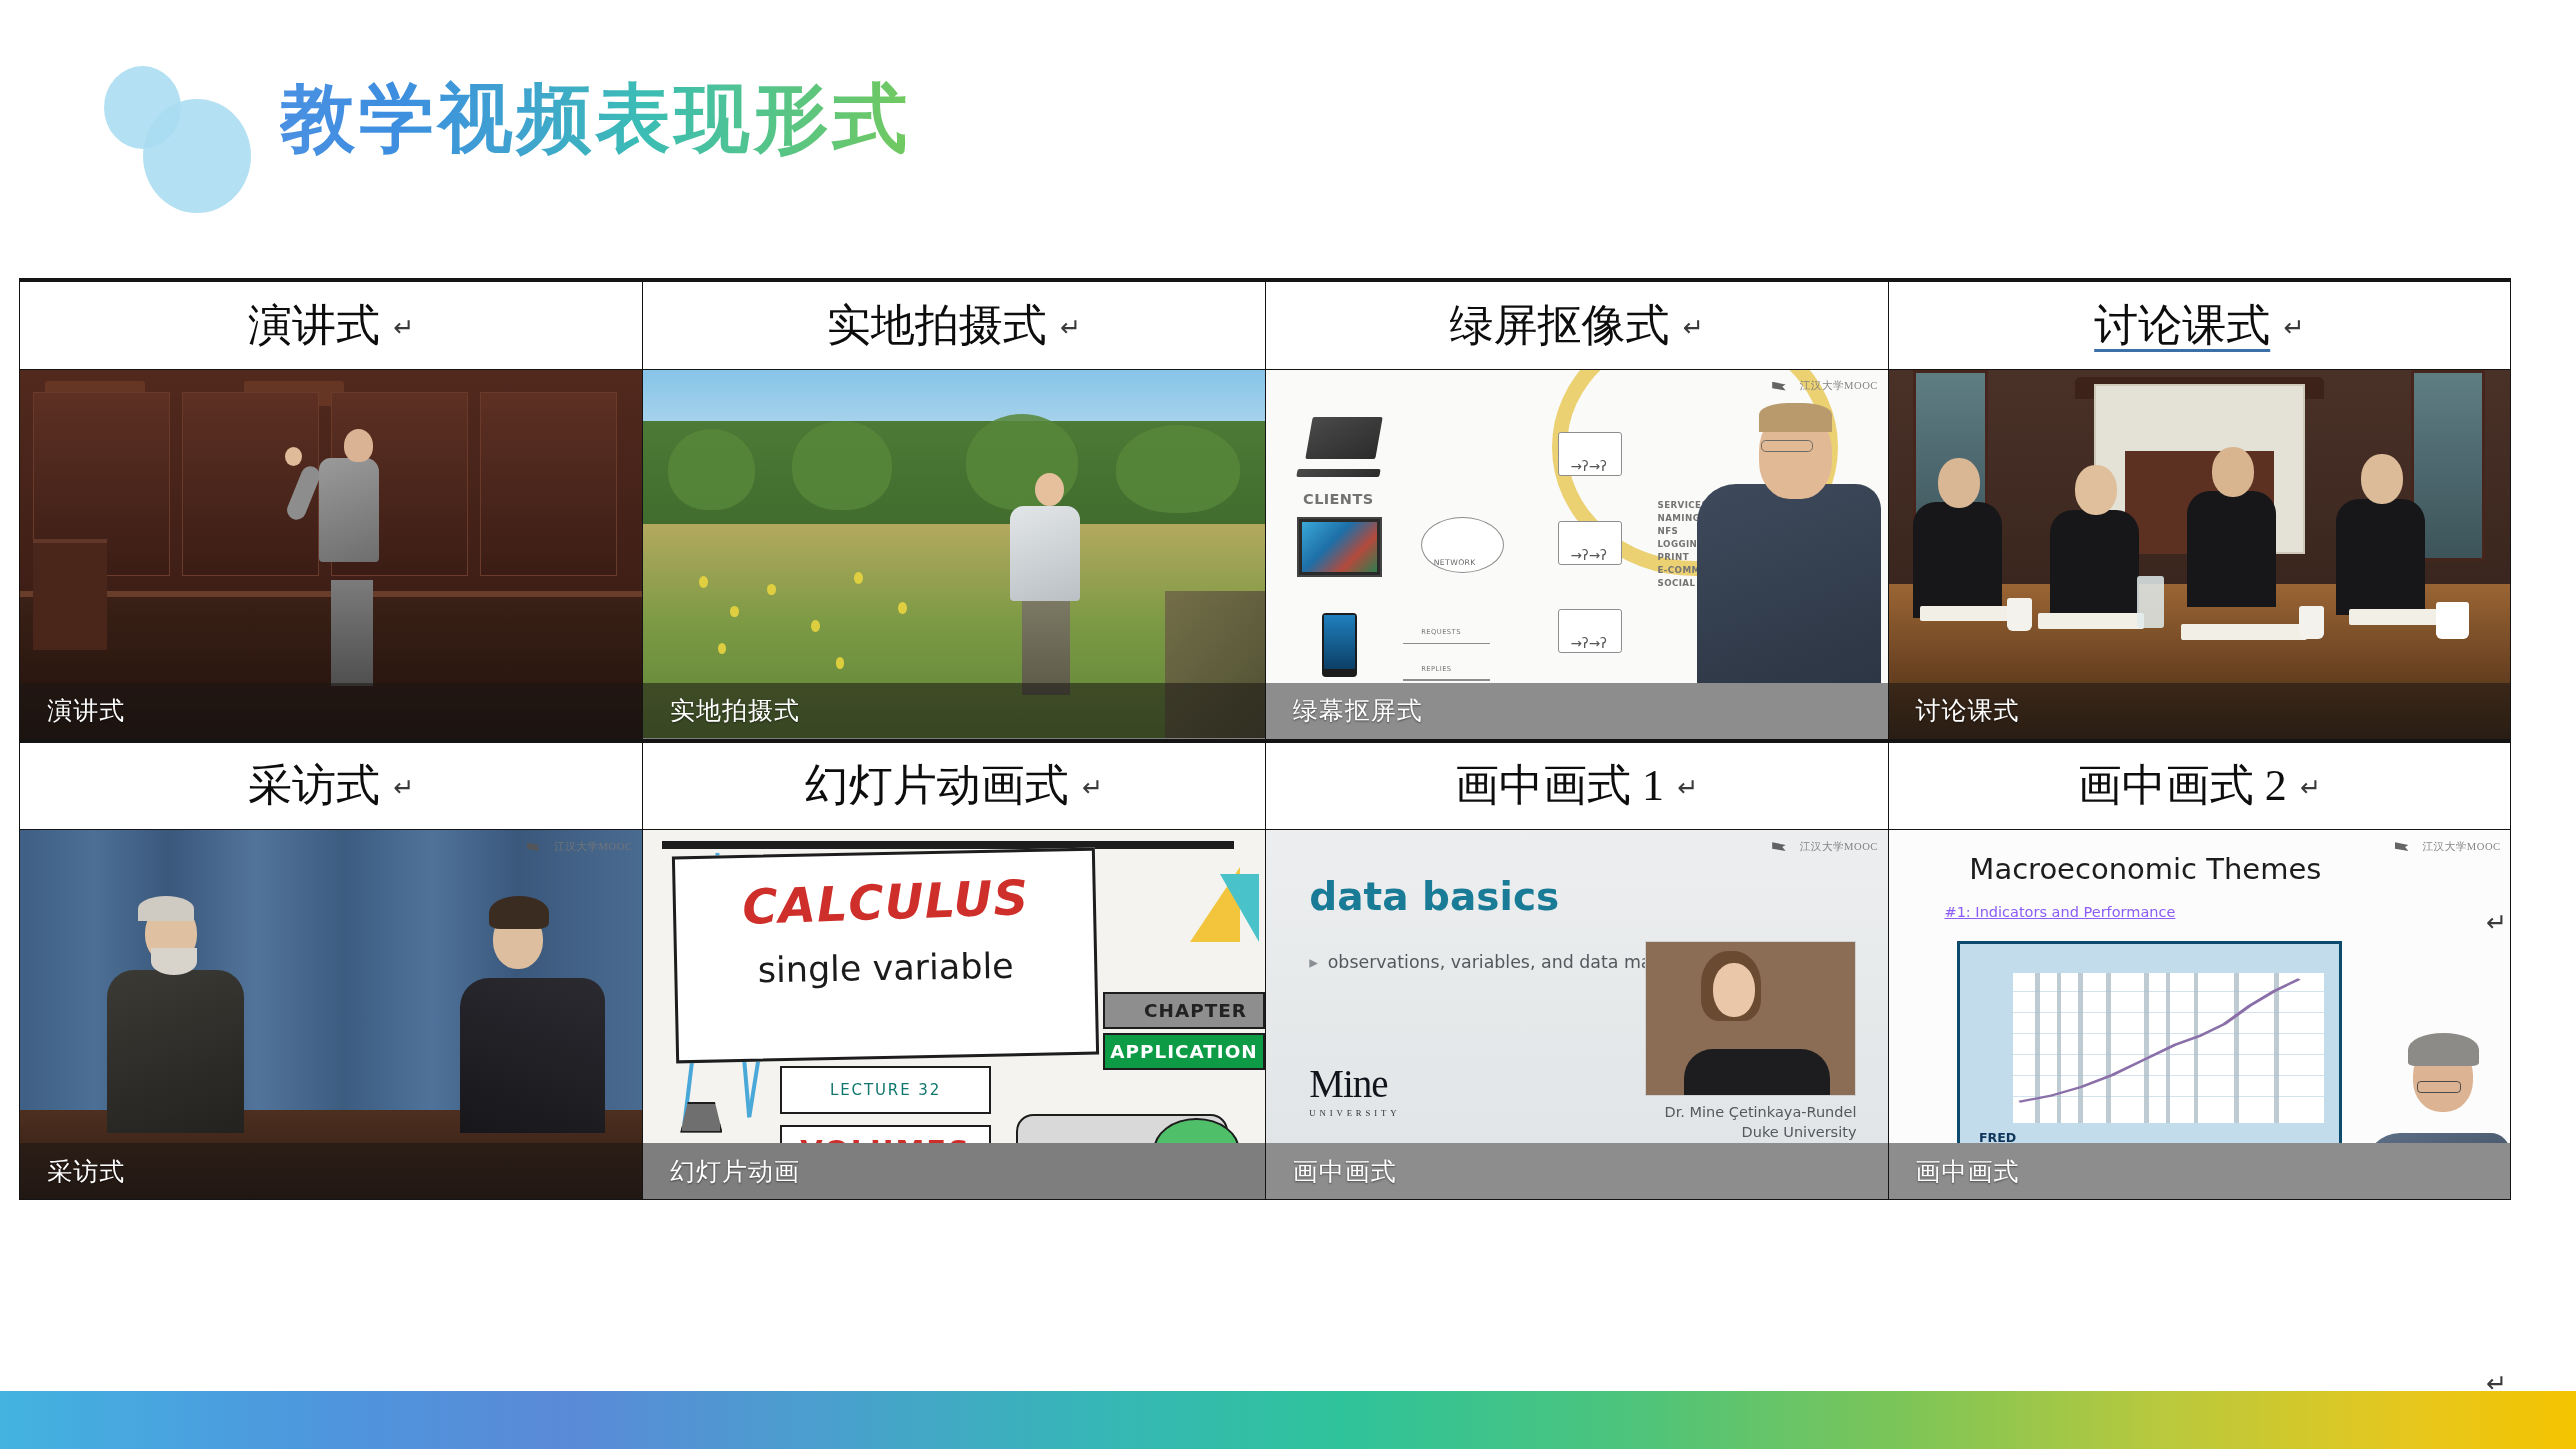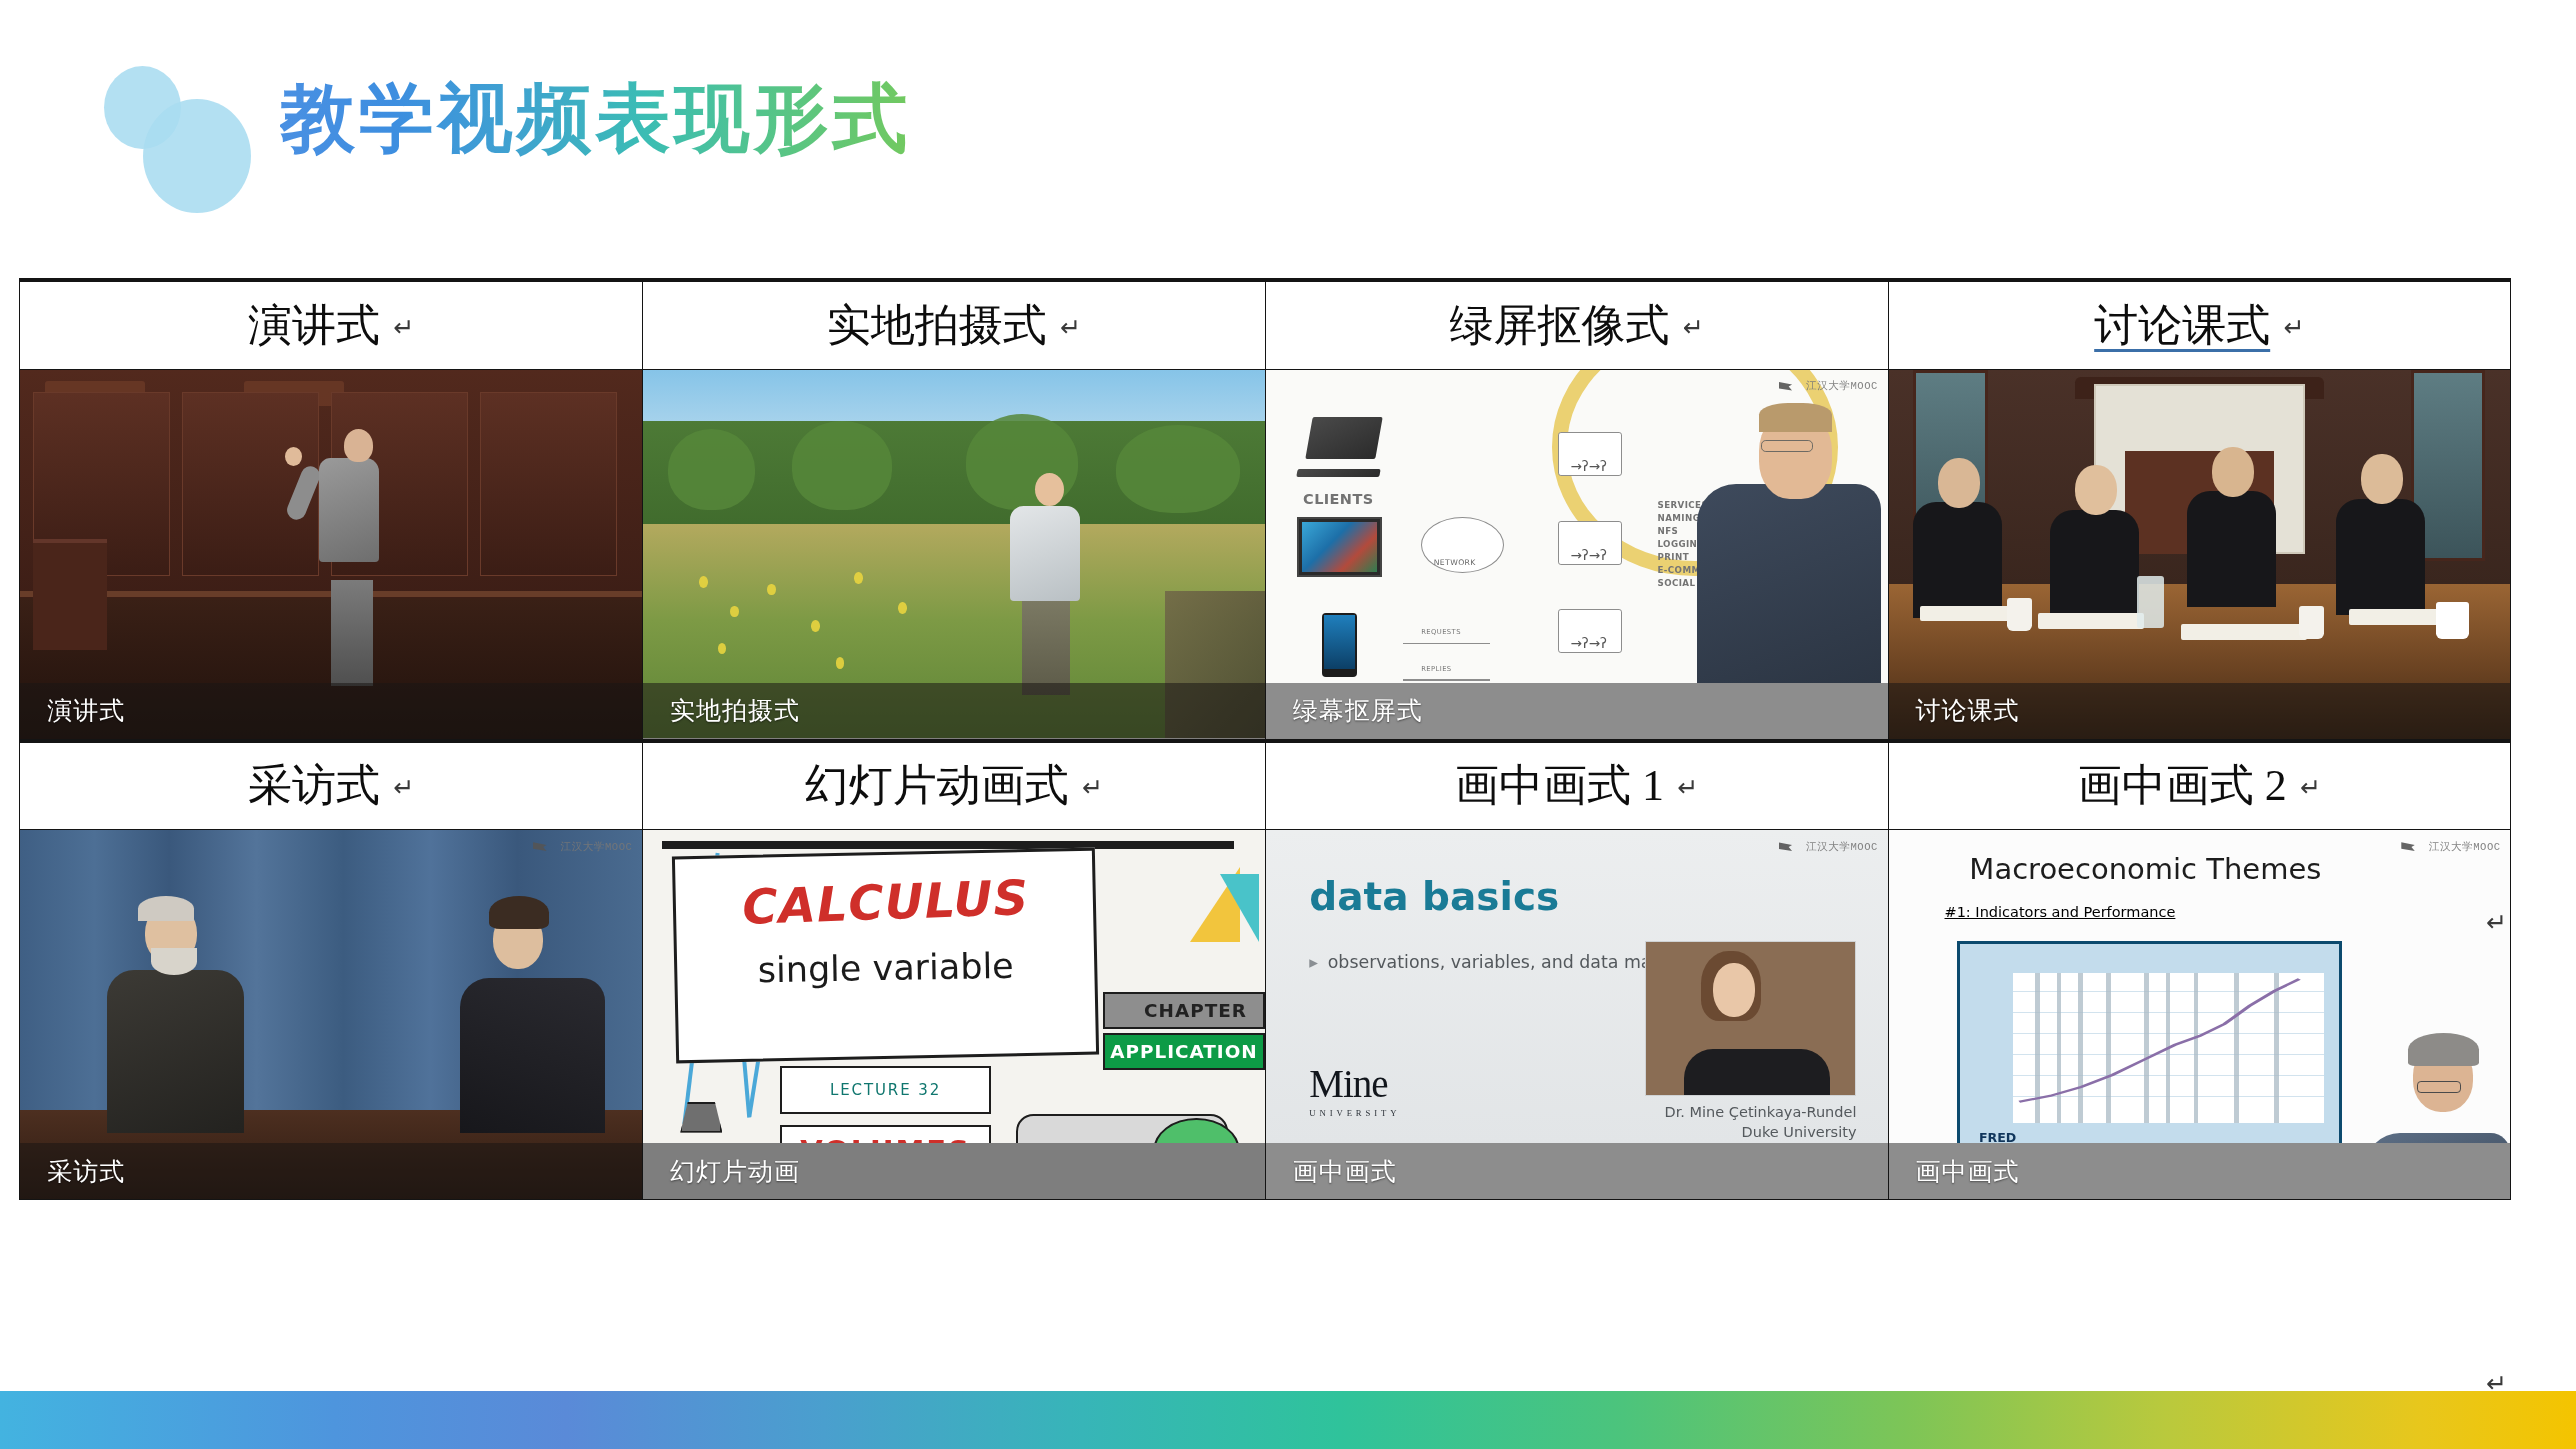--- a/index.html
+++ b/index.html
@@ -220,42 +220,42 @@
   .t7 .pip-body { position:absolute; left:18%; top:70%; width:70%; height:34%;
                   background:#1d1d20; border-radius:29px 29px 0 0; }
   .t7 .pcap  { position:absolute; right:5%; top:74%; width:34%; text-align:right;
                color:#54595d; font-family:"DejaVu Sans", sans-serif; font-size:14.5px; line-height:1.35; }
 
   
   .t8 { background:#efefef; }
   .t8 .slide { position:absolute; inset:0 0 15% 0; background:#fcfcfc; }
   .t8 .mtitle { position:absolute; left:13%; top:6%; color:#1d1d1d;
                 font-family:"DejaVu Sans", sans-serif; font-size:29px; }
-  .t8 .sub    { position:absolute; left:9%; top:20%; color:#000000;
+  .t8 .sub    { position:absolute; left:9%; top:20%; color:#8b5cf6;
                 font-family:"DejaVu Sans", sans-serif; font-size:14.5px; }
   .t8 .sub u  { text-decoration:underline; }
   .t8 .chart  { position:absolute; left:11%; top:30%; width:62%; height:58%;
                 background:#c3dcec; border:3px solid #0c4a6e; }
   .t8 .plot   { position:absolute; left:14%; top:14%; right:4%; bottom:14%; background:#fff; }
   .t8 .grid-h { position:absolute; left:0; width:100%; height:1px; background:#d2e3ee; }
   .t8 .rec    { position:absolute; top:0; height:100%; width:4.8px; background:#aab9c4; opacity:.75; }
   .t8 .fred   { position:absolute; left:5%; bottom:3%; color:#11365c;
                 font-family:"DejaVu Sans", sans-serif; font-weight:700; font-size:12.6px; }
   .t8 .m-head { position:absolute; right:6%; top:58%; width:60px; height:68px;
                 background:#dcb493; border-radius:46%; }
   .t8 .m-hair { position:absolute; right:5%; top:55%; width:71px; height:33px;
                 background:#8d8b88; border-radius:50% 50% 10% 10%; }
   .t8 .m-gl   { position:absolute; right:8%; top:68%; width:44px; height:11.6px;
                 border:1.9px solid #4a4a4a; border-radius:3.9px; }
   .t8 .m-body { position:absolute; right:0; top:82%; width:145px; height:18%;
                 background:linear-gradient(160deg,#5d6f86,#3c4a5c); border-radius:35px 19.3px 0 0; }
 
   
   .wm { position:absolute; right:9.7px; top:9.7px; font-size:10.6px; color:#777;
-        font-family:Liberation Mono, monospace; letter-spacing:0.5px; opacity:.9;
+        font-family:Liberation Serif, serif; letter-spacing:0.5px; opacity:.9;
         display:flex; align-items:center; gap:14px; }
   .wm .flag { width:13.5px; height:8.7px; background:#555;
               clip-path:polygon(0 0,100% 30%,75% 55%,100% 100%,0 75%); }
 
   
   #bottom-bar { position:absolute; left:0; bottom:0; width:2576px; height:58px;
      background:linear-gradient(90deg,#43b3e0 0%,#4e95dd 13%,#5a8ad8 22%,#4a9fce 32%,#37b5b8 42%,#2fc39b 52%,#4cc47c 63%,#7dc557 74%,#b9c93d 84%,#e8c71c 94%,#f4c400 100%); }
 </style>
 </head>
 <body>

